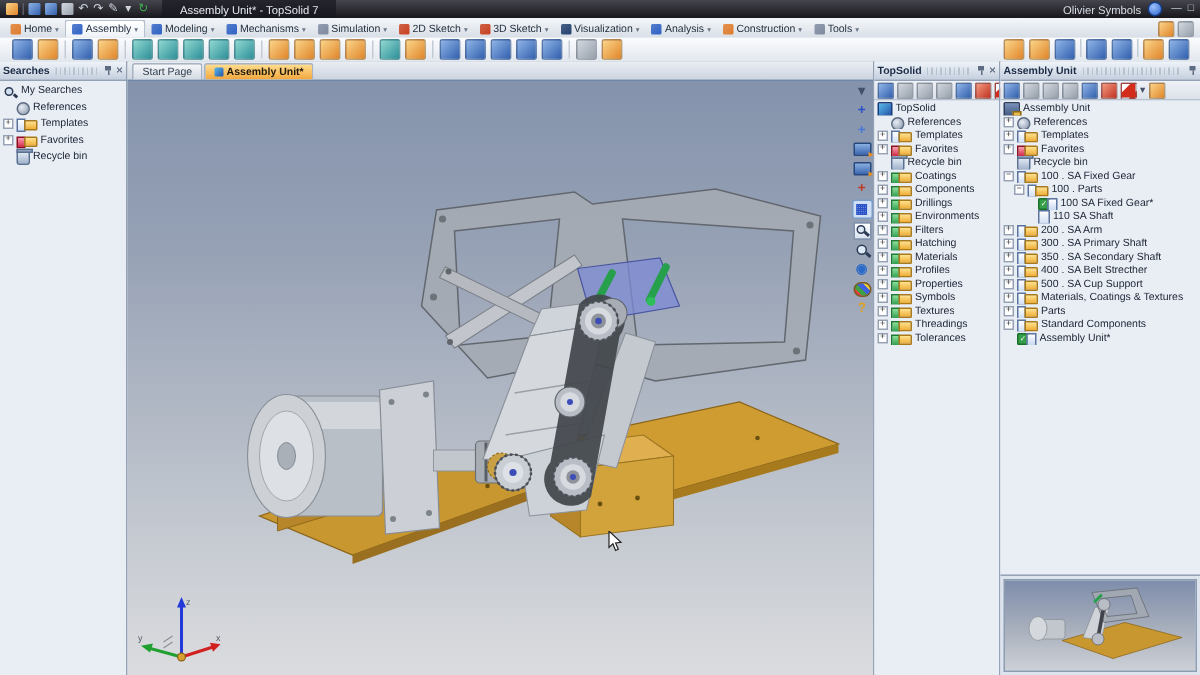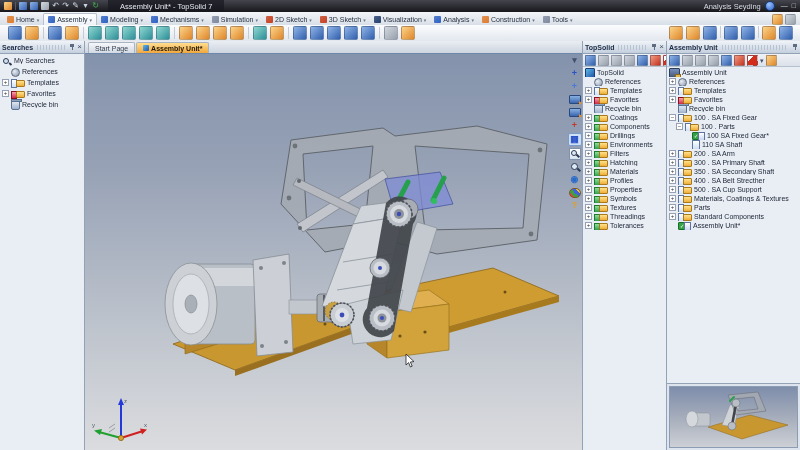--- a/index.html
+++ b/index.html
@@ -139,21 +139,21 @@
         <span class="qa tone-b"></span>
         <span class="qa tone-g"></span>
         <span class="qa glyph">↶</span>
         <span class="qa glyph">↷</span>
         <span class="qa glyph">✎</span>
         <span class="qa glyph">▾</span>
         <span class="qa glyph" style="color: rgb(63, 174, 78);">↻</span>
       </span>
     <span class="tb-title">Assembly Unit* - TopSolid 7</span>
     <span class="tb-right">
-      <span>Analysis Seyding</span>
+      <span>Olivier Symbols</span>
       <span class="user-badge"></span>
       <span style="display:flex;gap:4px;margin-left:2px;">
           <span class="winbtn">—</span>
           <span class="winbtn">□</span>
         </span>
     </span>
   </div>
 
   <div class="ribbon-tabs">
     <span style="display:flex;align-items:flex-end;">

